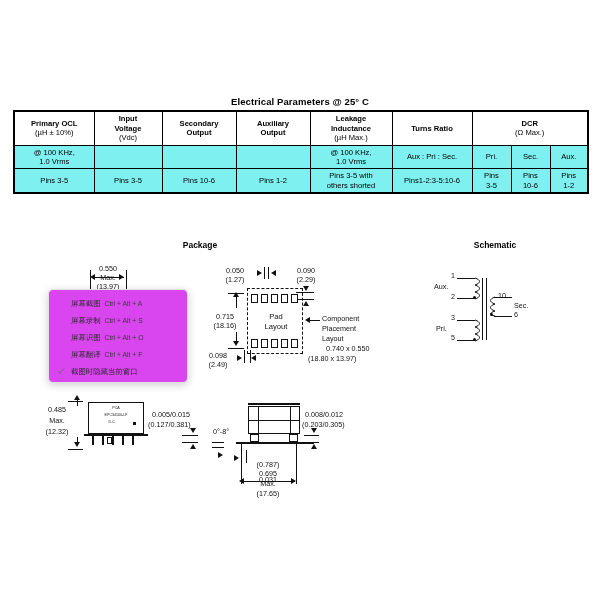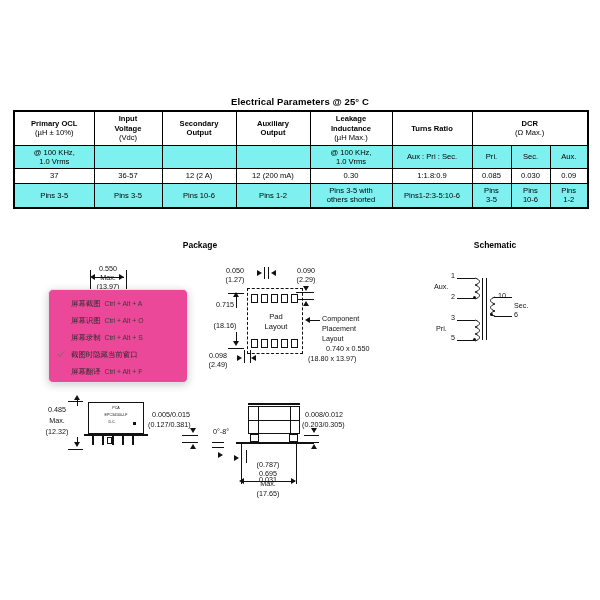--- a/index.html
+++ b/index.html
@@ -66,21 +66,21 @@
   
   .arw { position:absolute; width:0; height:0; }
   .arw.l { border-top:3px solid transparent; border-bottom:3px solid transparent; border-right:5px solid #111; }
   .arw.r { border-top:3px solid transparent; border-bottom:3px solid transparent; border-left:5px solid #111; }
   .arw.u { border-left:3px solid transparent; border-right:3px solid transparent; border-bottom:5px solid #111; }
   .arw.d { border-left:3px solid transparent; border-right:3px solid transparent; border-top:5px solid #111; }
 
   
   .ctxmenu {
     position: absolute; left: 48px; top: 289px; width: 140px; height: 94px;
-    background: #ec4899;
+    background: #d946ef;
     border: 1px solid #e2e2e2;
     border-radius: 5px;
     box-shadow: 0 2px 9px rgba(0,0,0,.20);
     padding: 5px 0;
     z-index: 50;
   }
   .ctxitem {
     position: relative; height: 17px; line-height: 17px;
     padding-left: 22px; padding-right: 8px;
     font-size: 7.2px; color: #2b2b2b; white-space: nowrap;
@@ -158,31 +158,20 @@
           <td class="cy"><span></span></td>
           <td class="cy"><span></span></td>
           <td class="cy"><span></span></td>
           <td class="cy"><span class="ml">@ 100 KHz,<br>1.0 Vrms</span></td>
           <td class="cy"><span>Aux : Pri : Sec.</span></td>
           <td class="cy"><span>Pri.</span></td>
           <td class="cy"><span>Sec.</span></td>
           <td class="cy thickR"><span>Aux.</span></td>
         </tr>
 
-        <tr class="r-val">
-          <td class="thickL">37</td>
-          <td>36-57</td>
-          <td>12  (2 A)</td>
-          <td>12 (200 mA)</td>
-          <td>0.30</td>
-          <td>1:1.8:0.9</td>
-          <td>0.085</td>
-          <td>0.030</td>
-          <td class="thickR">0.09</td>
-        </tr>
 
         <tr class="r-pins">
           <td class="cy thickL thickB"><span class="ml">Pins 3-5</span></td>
           <td class="cy thickB"><span class="ml">Pins 3-5</span></td>
           <td class="cy thickB"><span class="ml">Pins 10-6</span></td>
           <td class="cy thickB"><span class="ml">Pins 1-2</span></td>
           <td class="cy thickB"><span class="ml">Pins 3-5 with<br>others shorted</span></td>
           <td class="cy thickB"><span class="ml">Pins1-2:3-5:10-6</span></td>
           <td class="cy thickB"><span class="ml">Pins<br>3-5</span></td>
           <td class="cy thickB"><span class="ml">Pins<br>10-6</span></td>
@@ -233,21 +222,21 @@
     <div class="boxf" style="left:271px; top:294px; width:7px; height:9px;"></div>
     <div class="boxf" style="left:281px; top:294px; width:7px; height:9px;"></div>
     <div class="boxf" style="left:291px; top:294px; width:7px; height:9px;"></div>
 
     <div class="boxf" style="left:251px; top:339px; width:7px; height:9px;"></div>
     <div class="boxf" style="left:261px; top:339px; width:7px; height:9px;"></div>
     <div class="boxf" style="left:271px; top:339px; width:7px; height:9px;"></div>
     <div class="boxf" style="left:281px; top:339px; width:7px; height:9px;"></div>
     <div class="boxf" style="left:291px; top:339px; width:7px; height:9px;"></div>
 
-    <div class="dim c" style="left:205px; top:301px; width:40px;">0.715</div>
+    <div class="dim c" style="left:205px; top:313px; width:40px;">0.715</div>
     <div class="dim c" style="left:205px; top:322px; width:40px;">(18.16)</div>
     <div class="arw u" style="left:233px; top:292px;"></div>
     <div class="vline" style="left:236px; top:296px; height:12px;"></div>
     <div class="hline" style="left:228px; top:293px; width:16px;"></div>
     <div class="vline" style="left:236px; top:332px; height:12px;"></div>
     <div class="arw d" style="left:233px; top:341px;"></div>
     <div class="hline" style="left:228px; top:348px; width:16px;"></div>
 
     <div class="dim c" style="left:200px; top:352px; width:36px;">0.098</div>
     <div class="dim c" style="left:200px; top:361px; width:36px;">(2.49)</div>
@@ -375,35 +364,35 @@
     <div class="hline" style="left:304px; top:442px; width:15px;"></div>
     <div class="arw u" style="left:311px; top:444px;"></div>
   </div>
 
   <div class="ctxmenu">
     <div class="ctxitem">
       <span class="lbl">屏幕截图</span>
       <span class="keys">Ctrl + Alt + A</span>
     </div>
     <div class="ctxitem">
+      <span class="lbl">屏幕录制</span>
+      <span class="keys">Ctrl + Alt + S</span>
+    </div>
+    <div class="ctxitem">
       <span class="lbl">屏幕识图</span>
       <span class="keys">Ctrl + Alt + O</span>
     </div>
     <div class="ctxitem">
-      <span class="lbl">屏幕录制</span>
-      <span class="keys">Ctrl + Alt + S</span>
+      <span class="lbl">屏幕翻译</span>
+      <span class="keys">Ctrl + Alt + F</span>
     </div>
     <div class="ctxitem">
       <span class="ctxcheck">
         <svg width="8" height="8" viewBox="0 0 10 10">
             <path d="M1 5 L3.6 8 L9 1.6" fill="none" stroke="#6b6b6b" stroke-width="1.1"></path>
           </svg>
       </span>
       <span class="lbl">截图时隐藏当前窗口</span>
       <span class="keys"></span>
     </div>
-    <div class="ctxitem">
-      <span class="lbl">屏幕翻译</span>
-      <span class="keys">Ctrl + Alt + F</span>
-    </div>
   </div>
 
 </div>
 
 </body></html>

